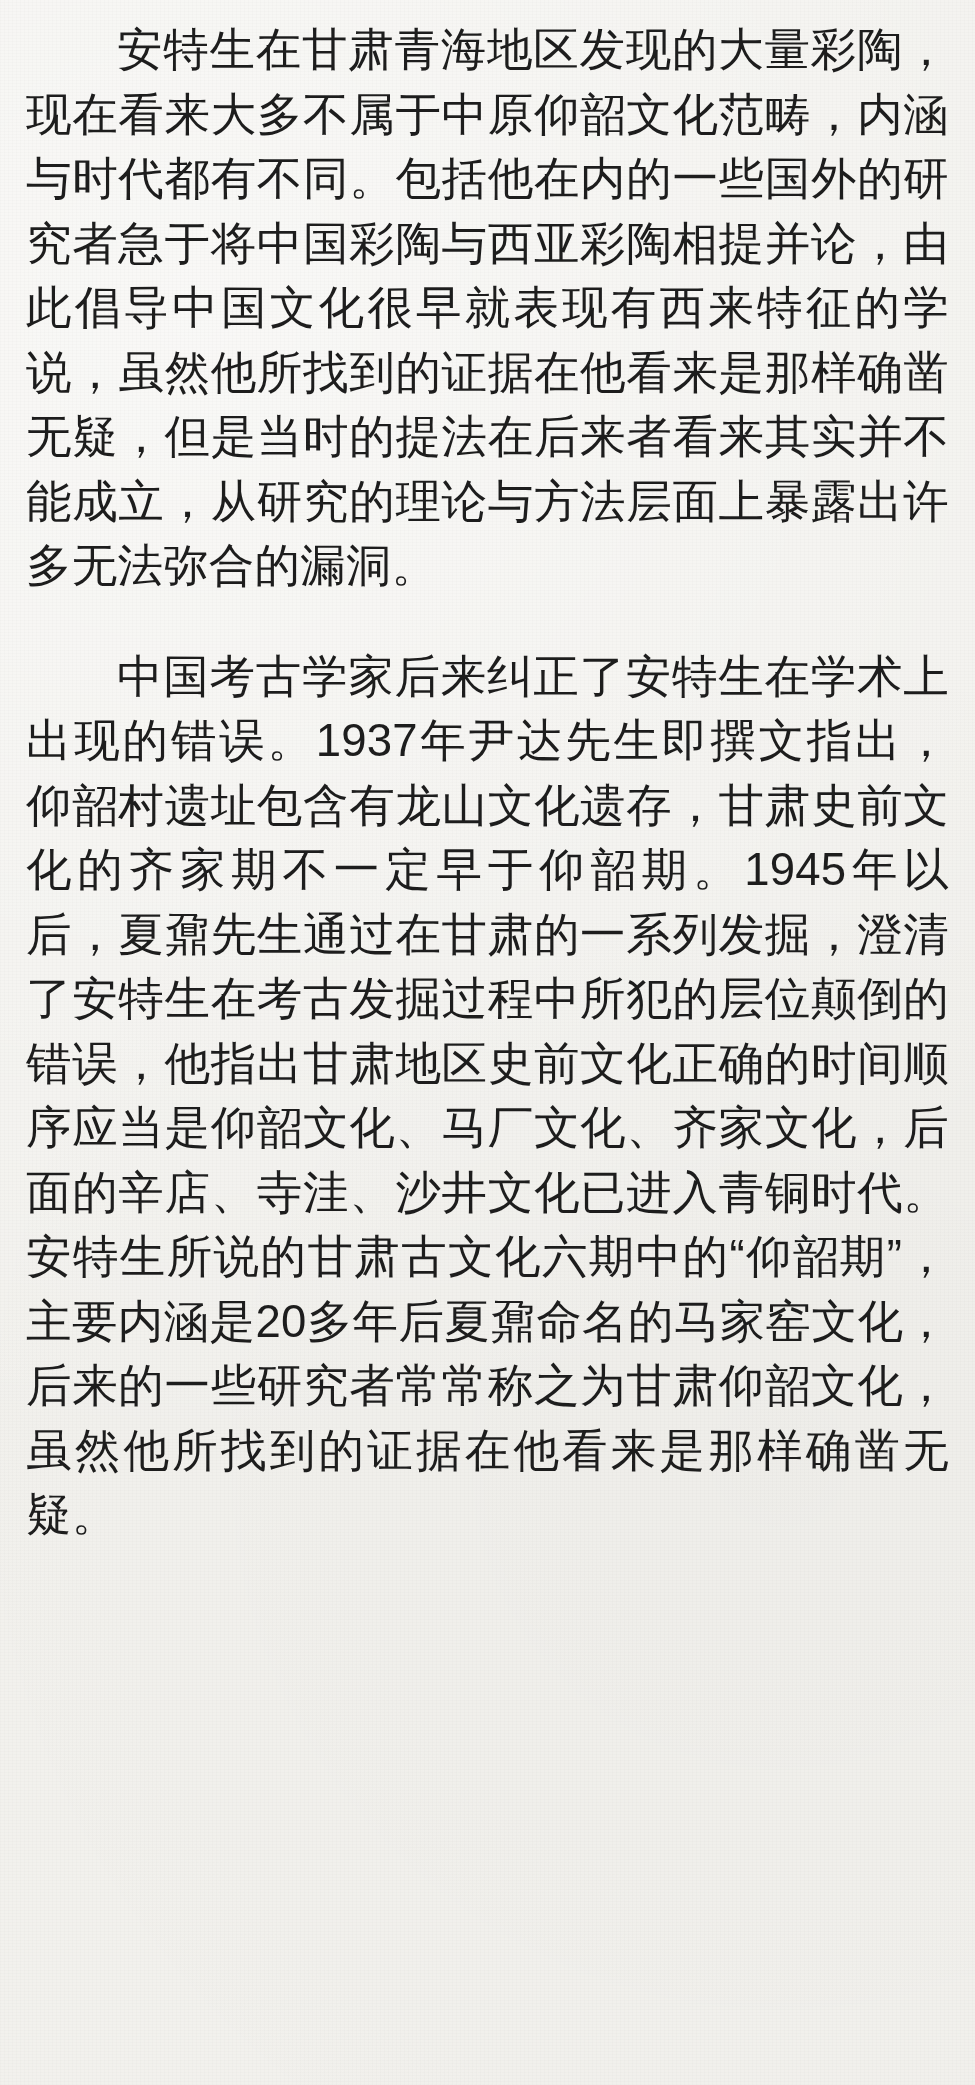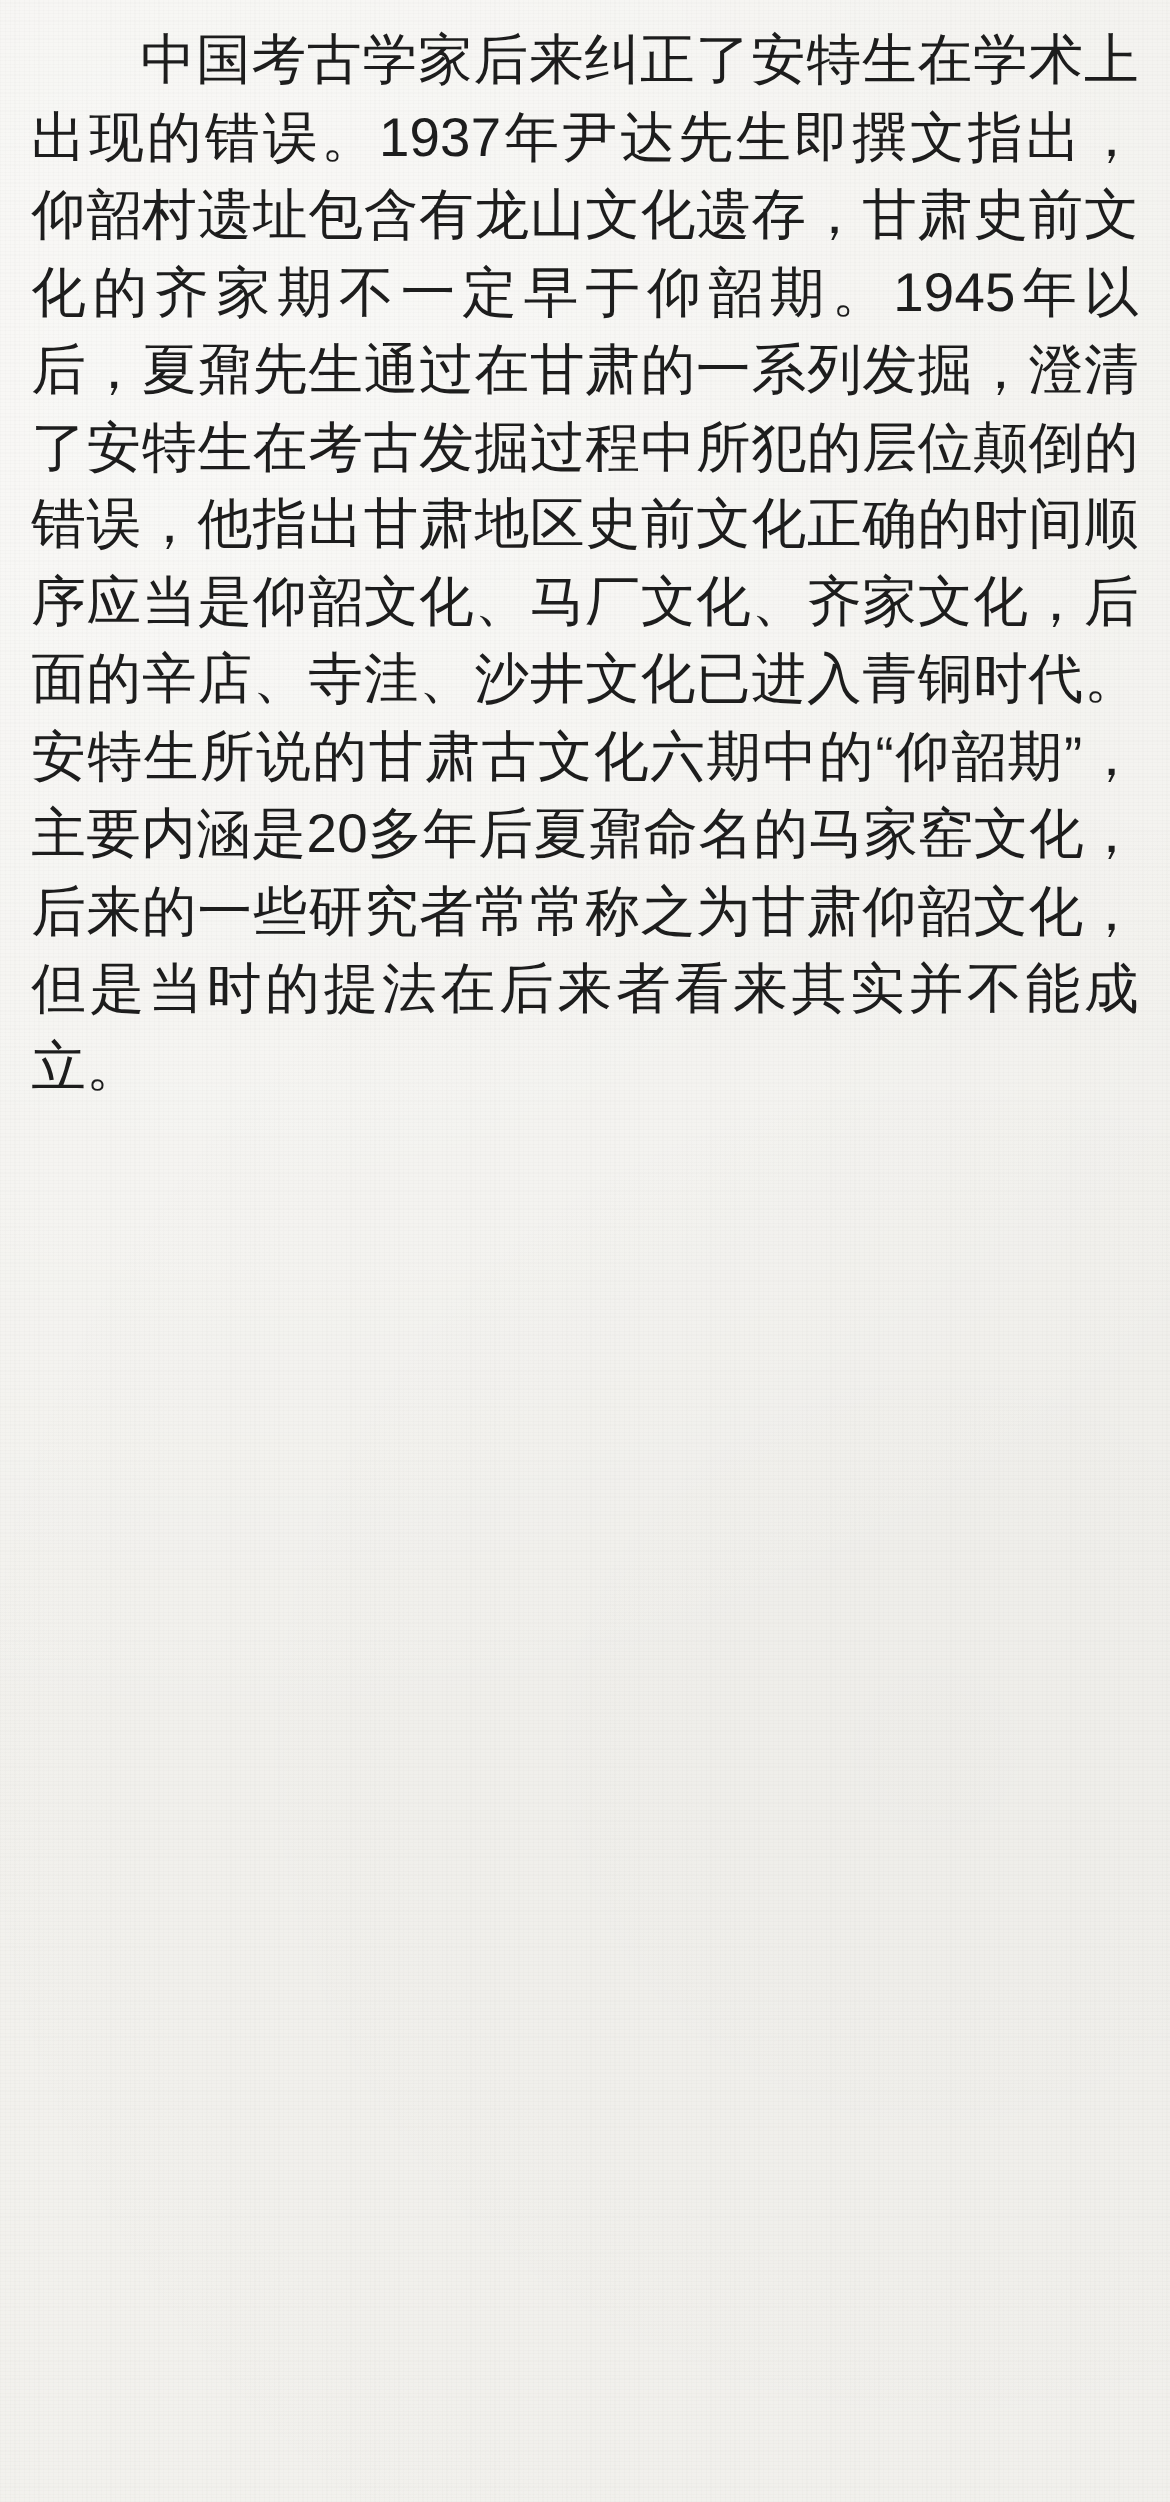--- a/index.html
+++ b/index.html
@@ -46,14 +46,15 @@
   p.para:last-child {
     margin-bottom: 0;
   }
 </style>
 </head>
 <body>
 
 <div class="paper"></div>
 
 <div class="article">
-  <p class="para">中国考古学家后来纠正了安特生在学术上出现的错误。1937年尹达先生即撰文指出，仰韶村遗址包含有龙山文化遗存，甘肃史前文化的齐家期不一定早于仰韶期。1945年以后，夏鼐先生通过在甘肃的一系列发掘，澄清了安特生在考古发掘过程中所犯的层位颠倒的错误，他指出甘肃地区史前文化正确的时间顺序应当是仰韶文化、马厂文化、齐家文化，后面的辛店、寺洼、沙井文化已进入青铜时代。安特生所说的甘肃古文化六期中的“仰韶期”，主要内涵是20多年后夏鼐命名的马家窑文化，后来的一些研究者常常称之为甘肃仰韶文化，但是当时的提法在后来者看来其实并不能成立。</p>
+  <p class="para">安特生在甘肃青海地区发现的大量彩陶，现在看来大多不属于中原仰韶文化范畴，内涵与时代都有不同。包括他在内的一些国外的研究者急于将中国彩陶与西亚彩陶相提并论，由此倡导中国文化很早就表现有西来特征的学说，虽然他所找到的证据在他看来是那样确凿无疑，但是当时的提法在后来者看来其实并不能成立，从研究的理论与方法层面上暴露出许多无法弥合的漏洞。</p>
+  <p class="para">中国考古学家后来纠正了安特生在学术上出现的错误。1937年尹达先生即撰文指出，仰韶村遗址包含有龙山文化遗存，甘肃史前文化的齐家期不一定早于仰韶期。1945年以后，夏鼐先生通过在甘肃的一系列发掘，澄清了安特生在考古发掘过程中所犯的层位颠倒的错误，他指出甘肃地区史前文化正确的时间顺序应当是仰韶文化、马厂文化、齐家文化，后面的辛店、寺洼、沙井文化已进入青铜时代。安特生所说的甘肃古文化六期中的“仰韶期”，主要内涵是20多年后夏鼐命名的马家窑文化，后来的一些研究者常常称之为甘肃仰韶文化，虽然他所找到的证据在他看来是那样确凿无疑。</p>
 </div>
 
 </body></html>

